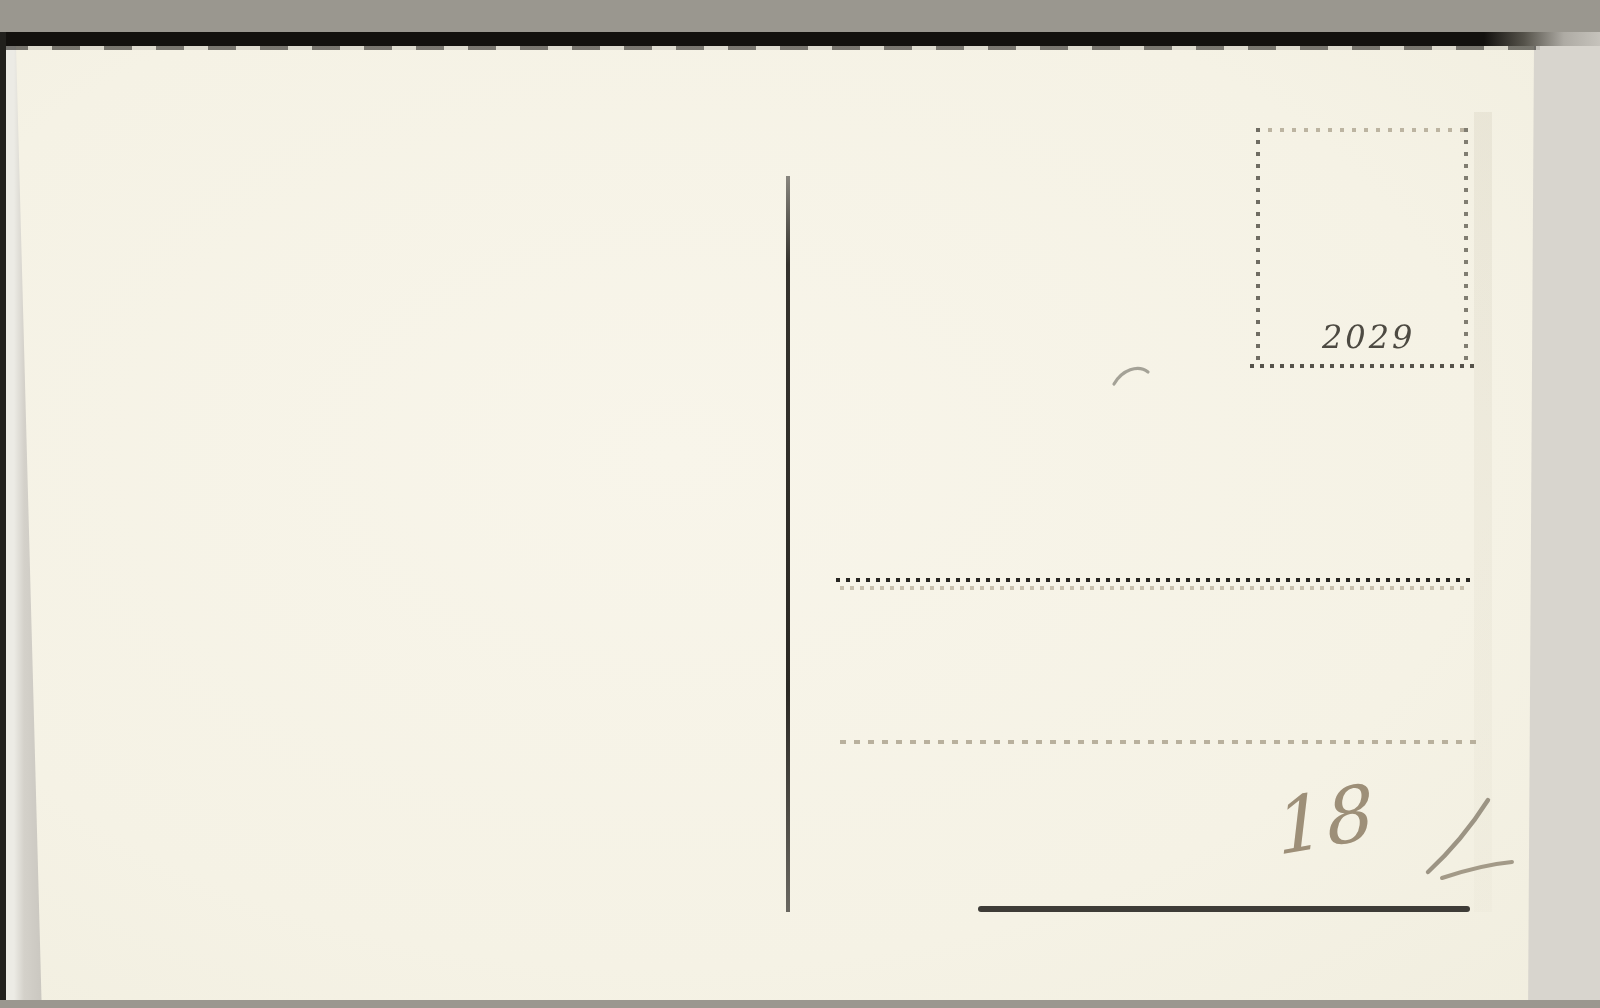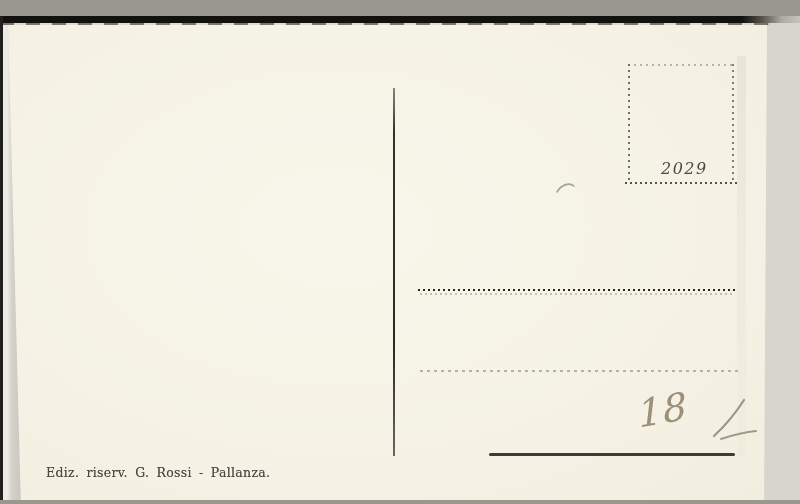--- a/index.html
+++ b/index.html
@@ -110,21 +110,20 @@
   <div class="stamp-left"></div>
   <div class="stamp-right"></div>
   <div class="stamp-bottom"></div>
   <div class="stamp-number">2029</div>
 
   <div class="addr1"></div>
   <div class="addr1-ghost"></div>
   <div class="addr2"></div>
   <div class="solid-line"></div>
 
-  <div class="imprint">Ediz. riserv. G. Rossi - Pallanza.</div>
 
   <div class="hand-price">18</div>
 
   <svg class="ink-overlay" width="800" height="504" viewBox="0 0 800 504">
     <path d="M744 384 C 737 395, 727 408, 714 420" fill="none" stroke="#9c9484" stroke-width="2.2" stroke-linecap="round"></path>
     <path d="M721 423 C 733 419, 745 416, 756 415" fill="none" stroke="#a39a88" stroke-width="2" stroke-linecap="round"></path>
     <path d="M557 176 C 561 169, 569 166, 574 170" fill="none" stroke="#908d83" stroke-width="1.6" stroke-linecap="round" opacity=".8"></path>
   </svg>
 
   <div class="top-bar"></div>

